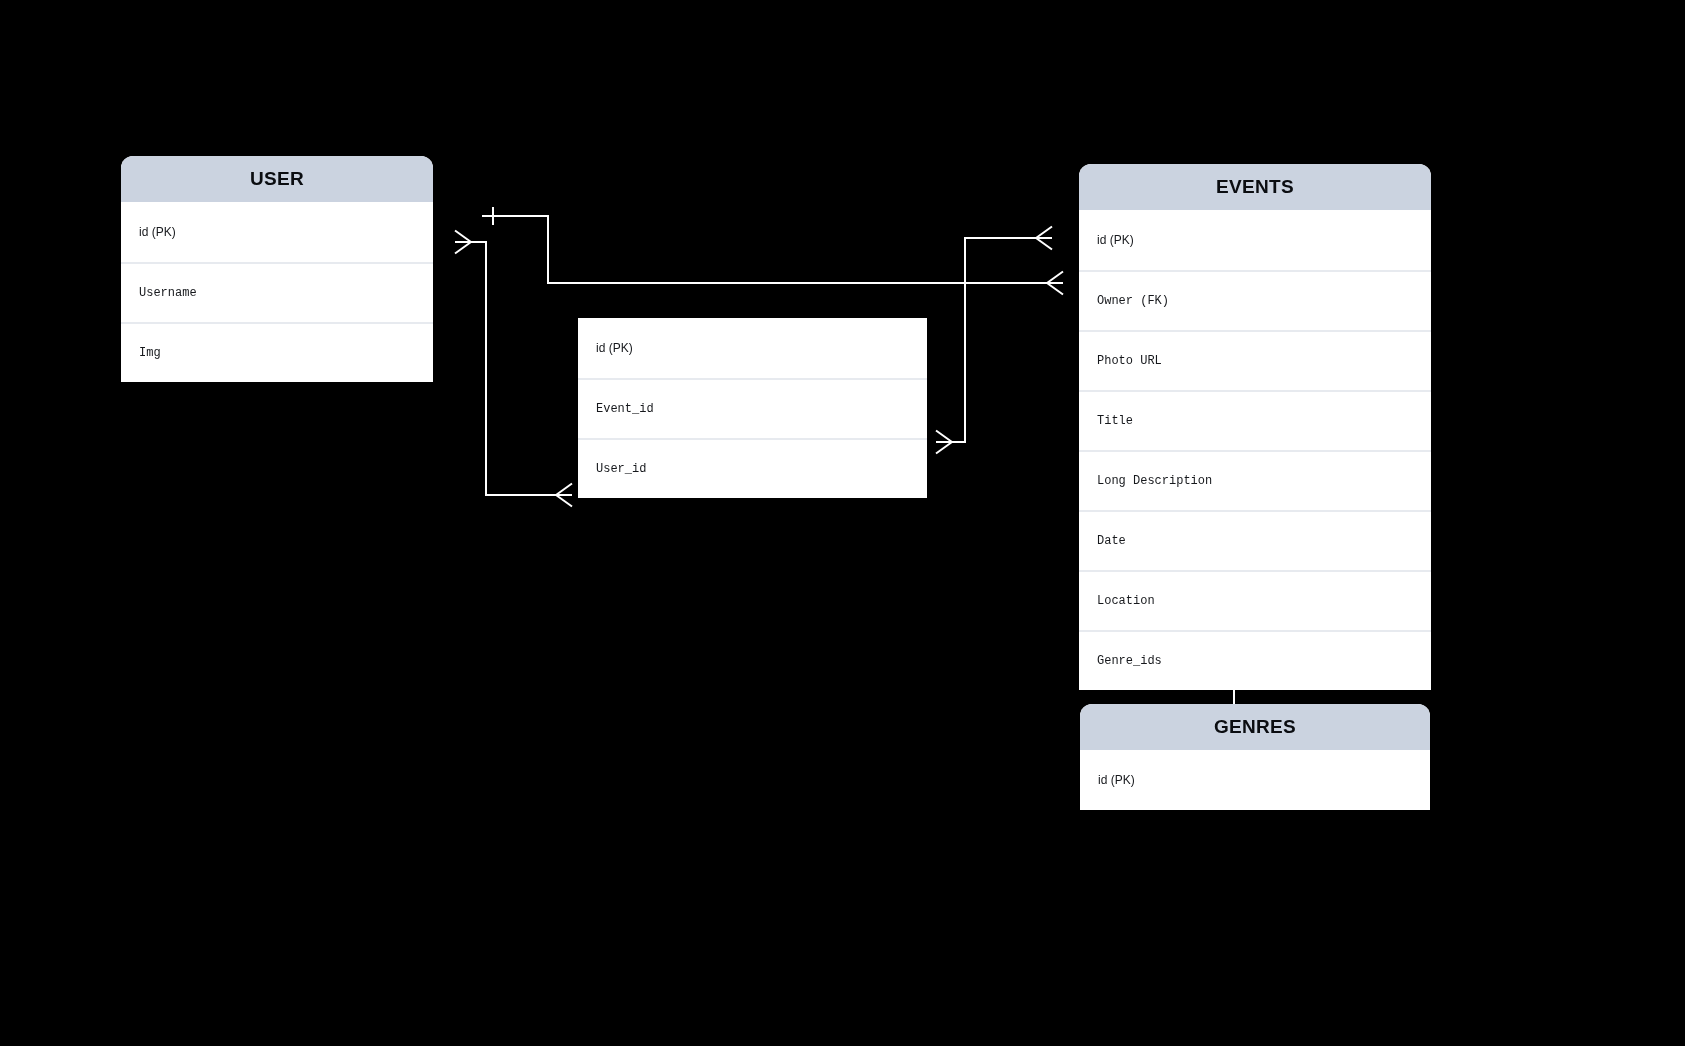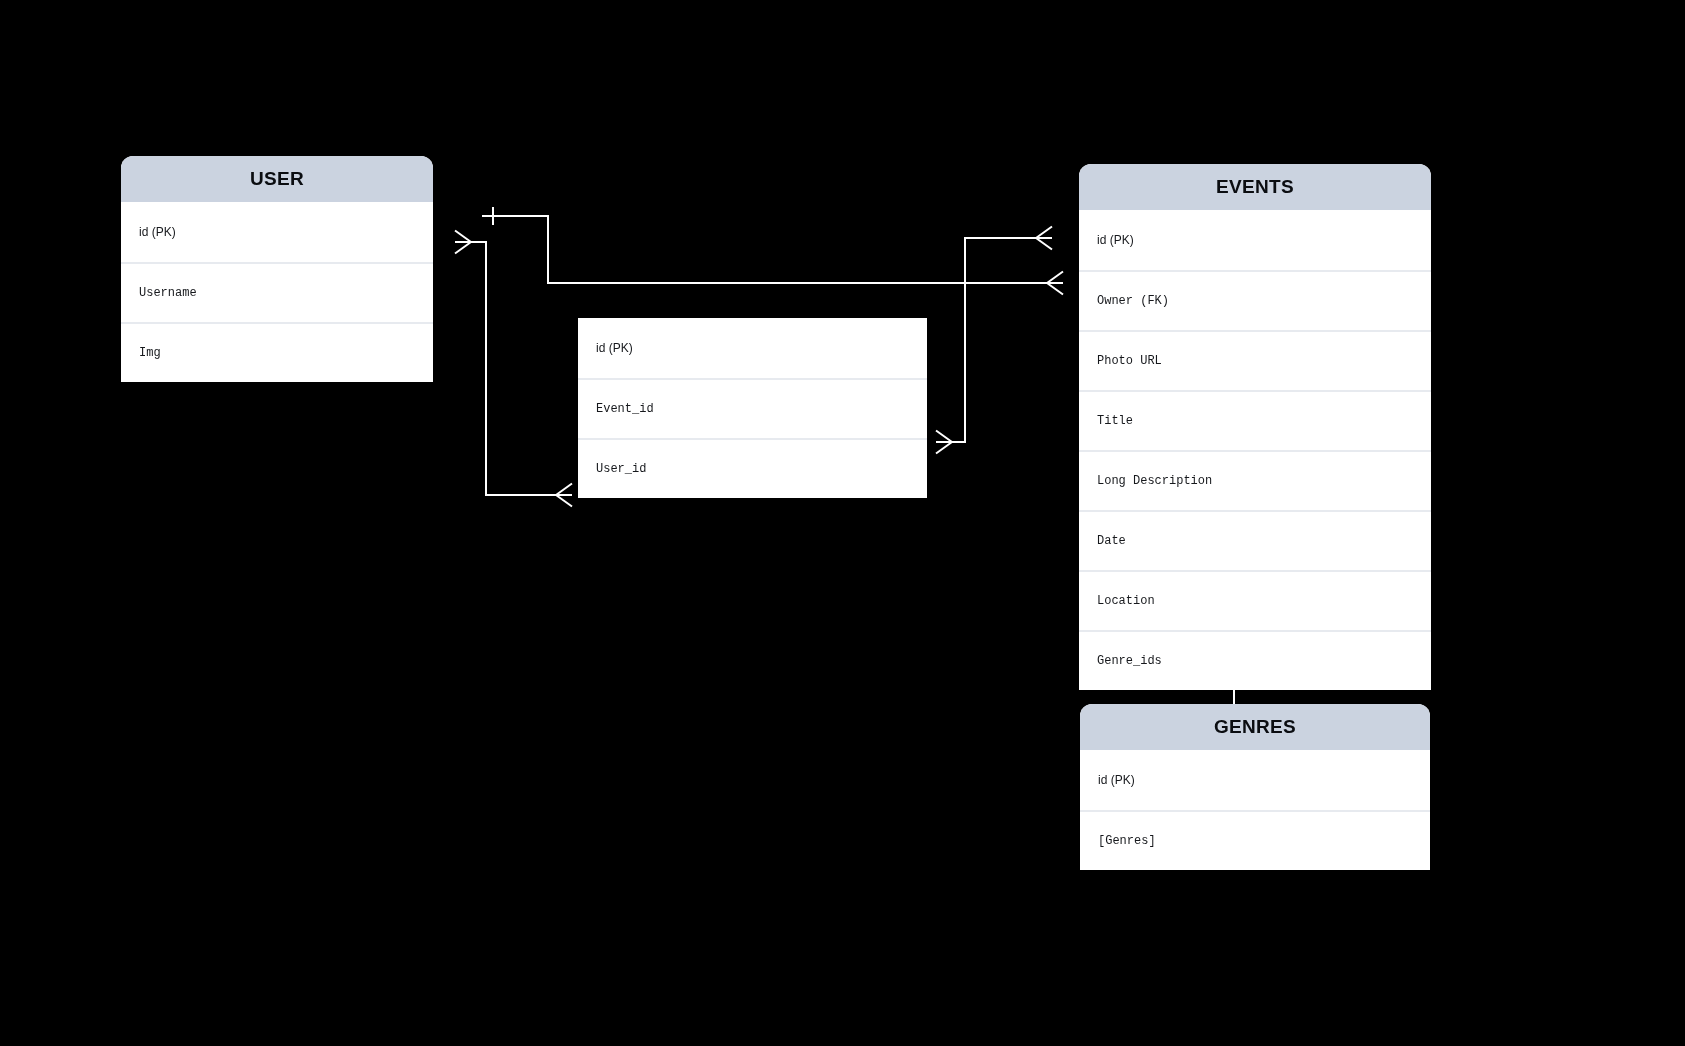--- a/index.html
+++ b/index.html
@@ -112,17 +112,16 @@
         <div class="row">Date</div>
         <div class="row">Location</div>
         <div class="row">Genre_ids</div>
       </div>
   </div>
 
   <div class="entity" style="left:1080px; top:704px; width:350px;">
     <div class="entity-header">GENRES</div>
     <div class="entity-fields">
         <div class="row">id (PK)</div>
-        <div class="row">[Genres]</div>
       </div>
   </div>
 
 </div>
 
 </body></html>

